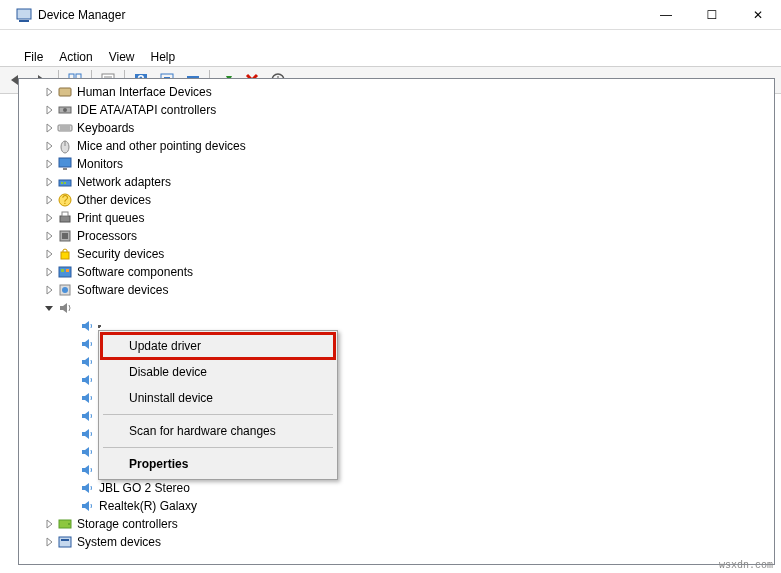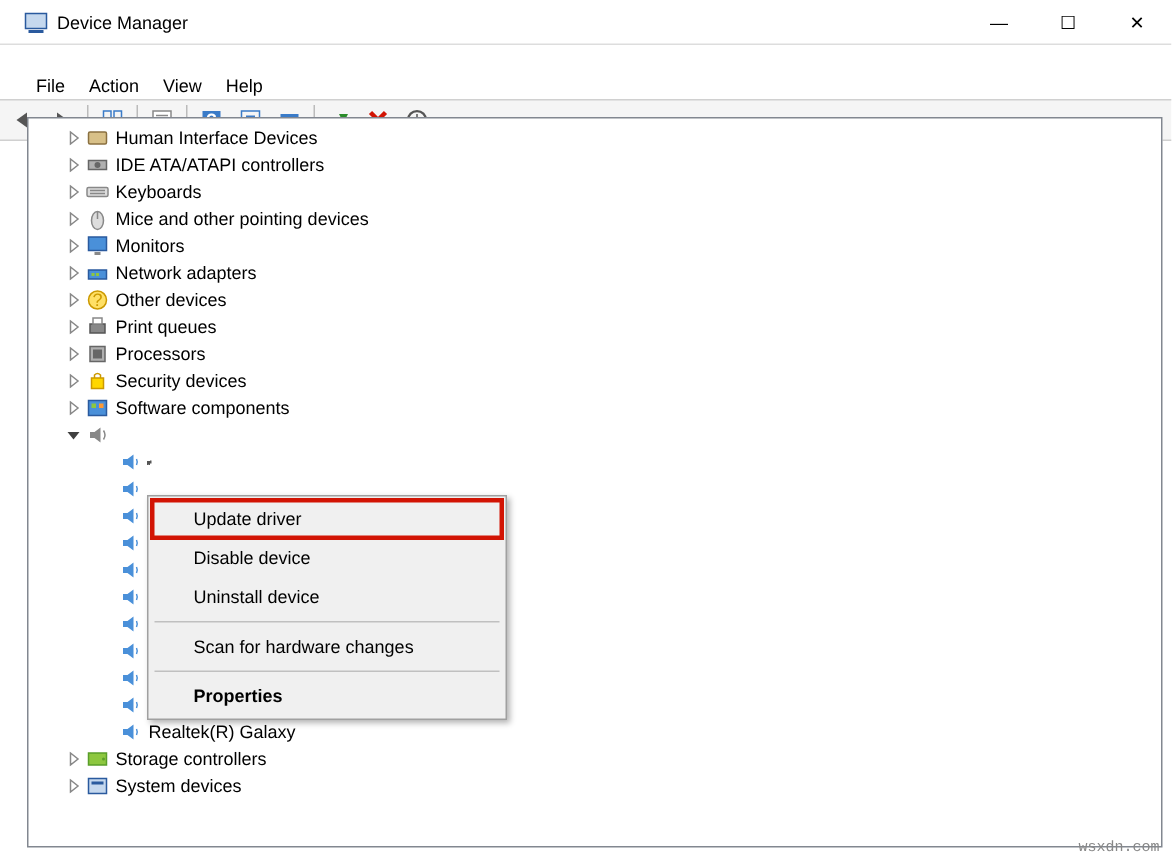--- a/index.html
+++ b/index.html
@@ -289,20 +289,34 @@
             <rect x="2" y="3" width="12" height="10" fill="#4a90d9" stroke="#2a5a9e"></rect>
             <rect x="4" y="5" width="3" height="3" fill="#8dc73f"></rect>
             <rect x="9" y="5" width="3" height="3" fill="#ff9933"></rect>
           </svg>
         </span>
         <span class="label">Software components</span>
       </div>
       <div class="tree-row indent-1">
         <span class="chev">
           <svg width="10" height="10">
+            <path d="M3 1 L8 5 L3 9 Z" fill="none" stroke="#888"></path>
+          </svg>
+        </span>
+        <span class="dev-icon">
+          <svg width="16" height="16" viewBox="0 0 16 16">
+            <rect x="3" y="3" width="10" height="10" fill="#ddd" stroke="#888"></rect>
+            <circle cx="8" cy="8" r="3" fill="#4a90d9"></circle>
+          </svg>
+        </span>
+        <span class="label">Software devices</span>
+      </div>
+      <div class="tree-row indent-1">
+        <span class="chev">
+          <svg width="10" height="10">
             <path d="M1 3 L9 3 L5 8 Z" fill="#404040"></path>
           </svg>
         </span>
         <span class="dev-icon">
           <svg width="16" height="16" viewBox="0 0 16 16">
             <path d="M3 6 L6 6 L10 3 L10 13 L6 10 L3 10 Z" fill="#888"></path>
             <path d="M12 5 Q14 8 12 11" fill="none" stroke="#888"></path>
           </svg>
         </span>
       </div>

